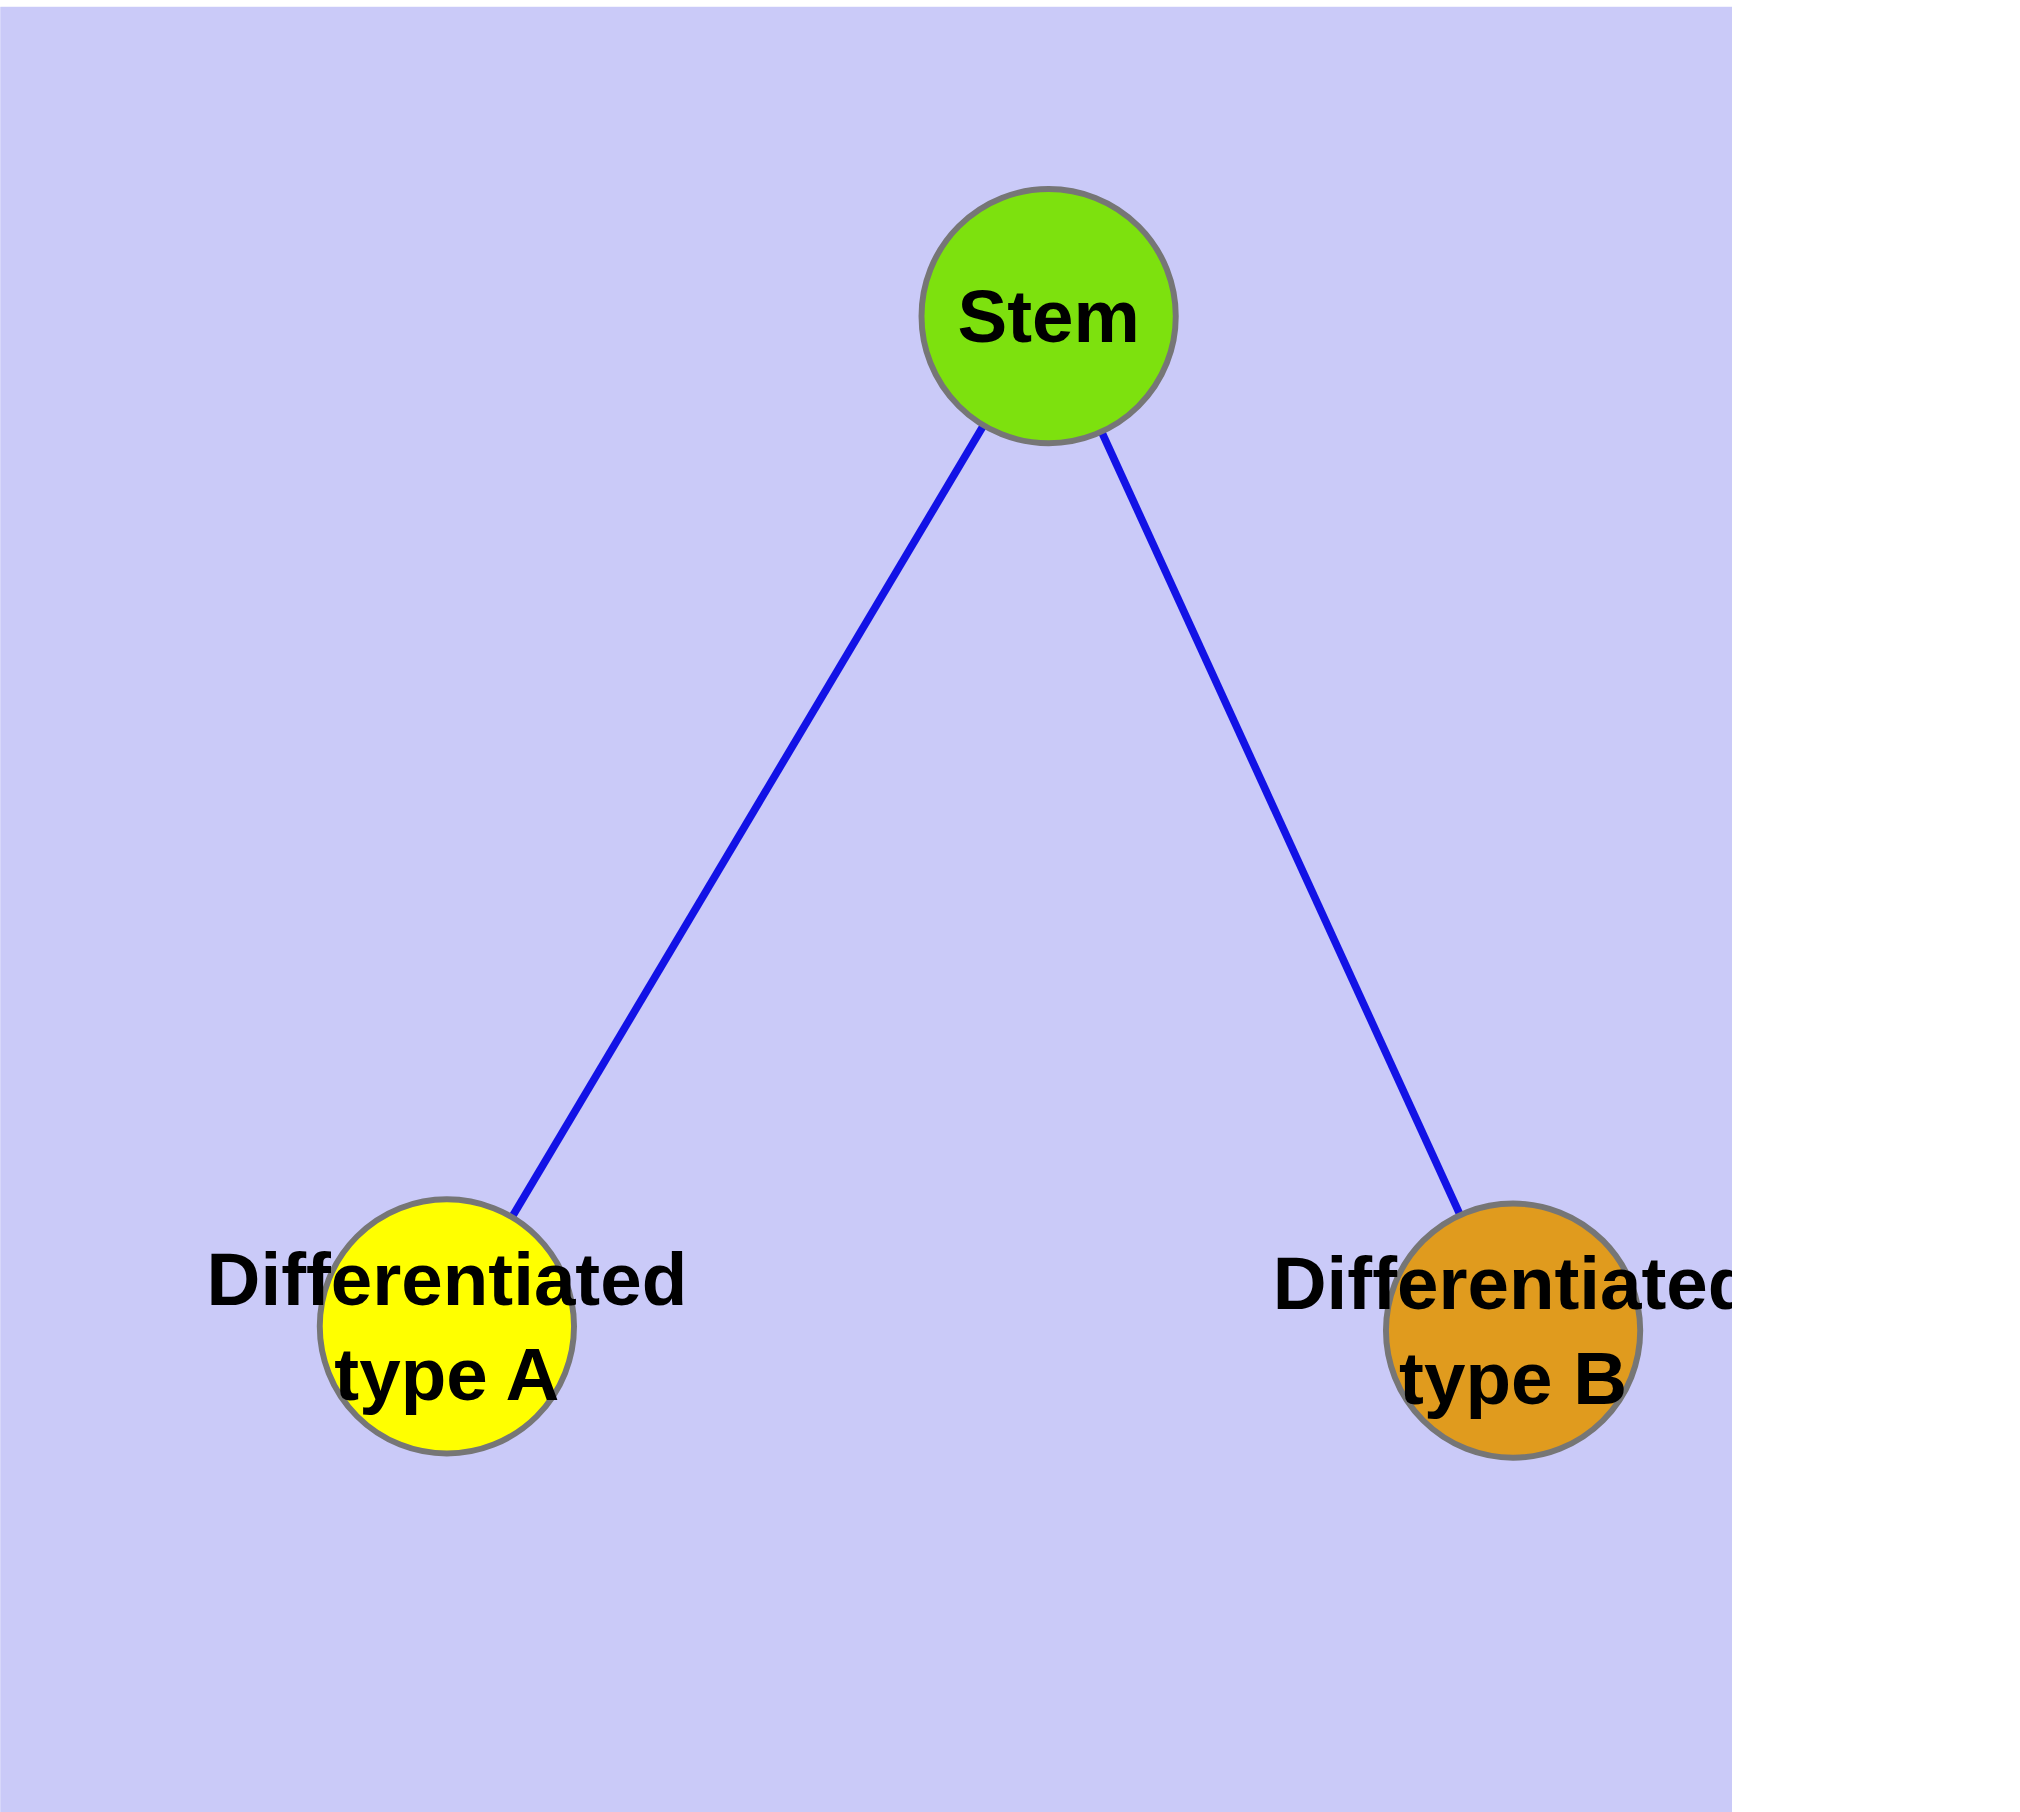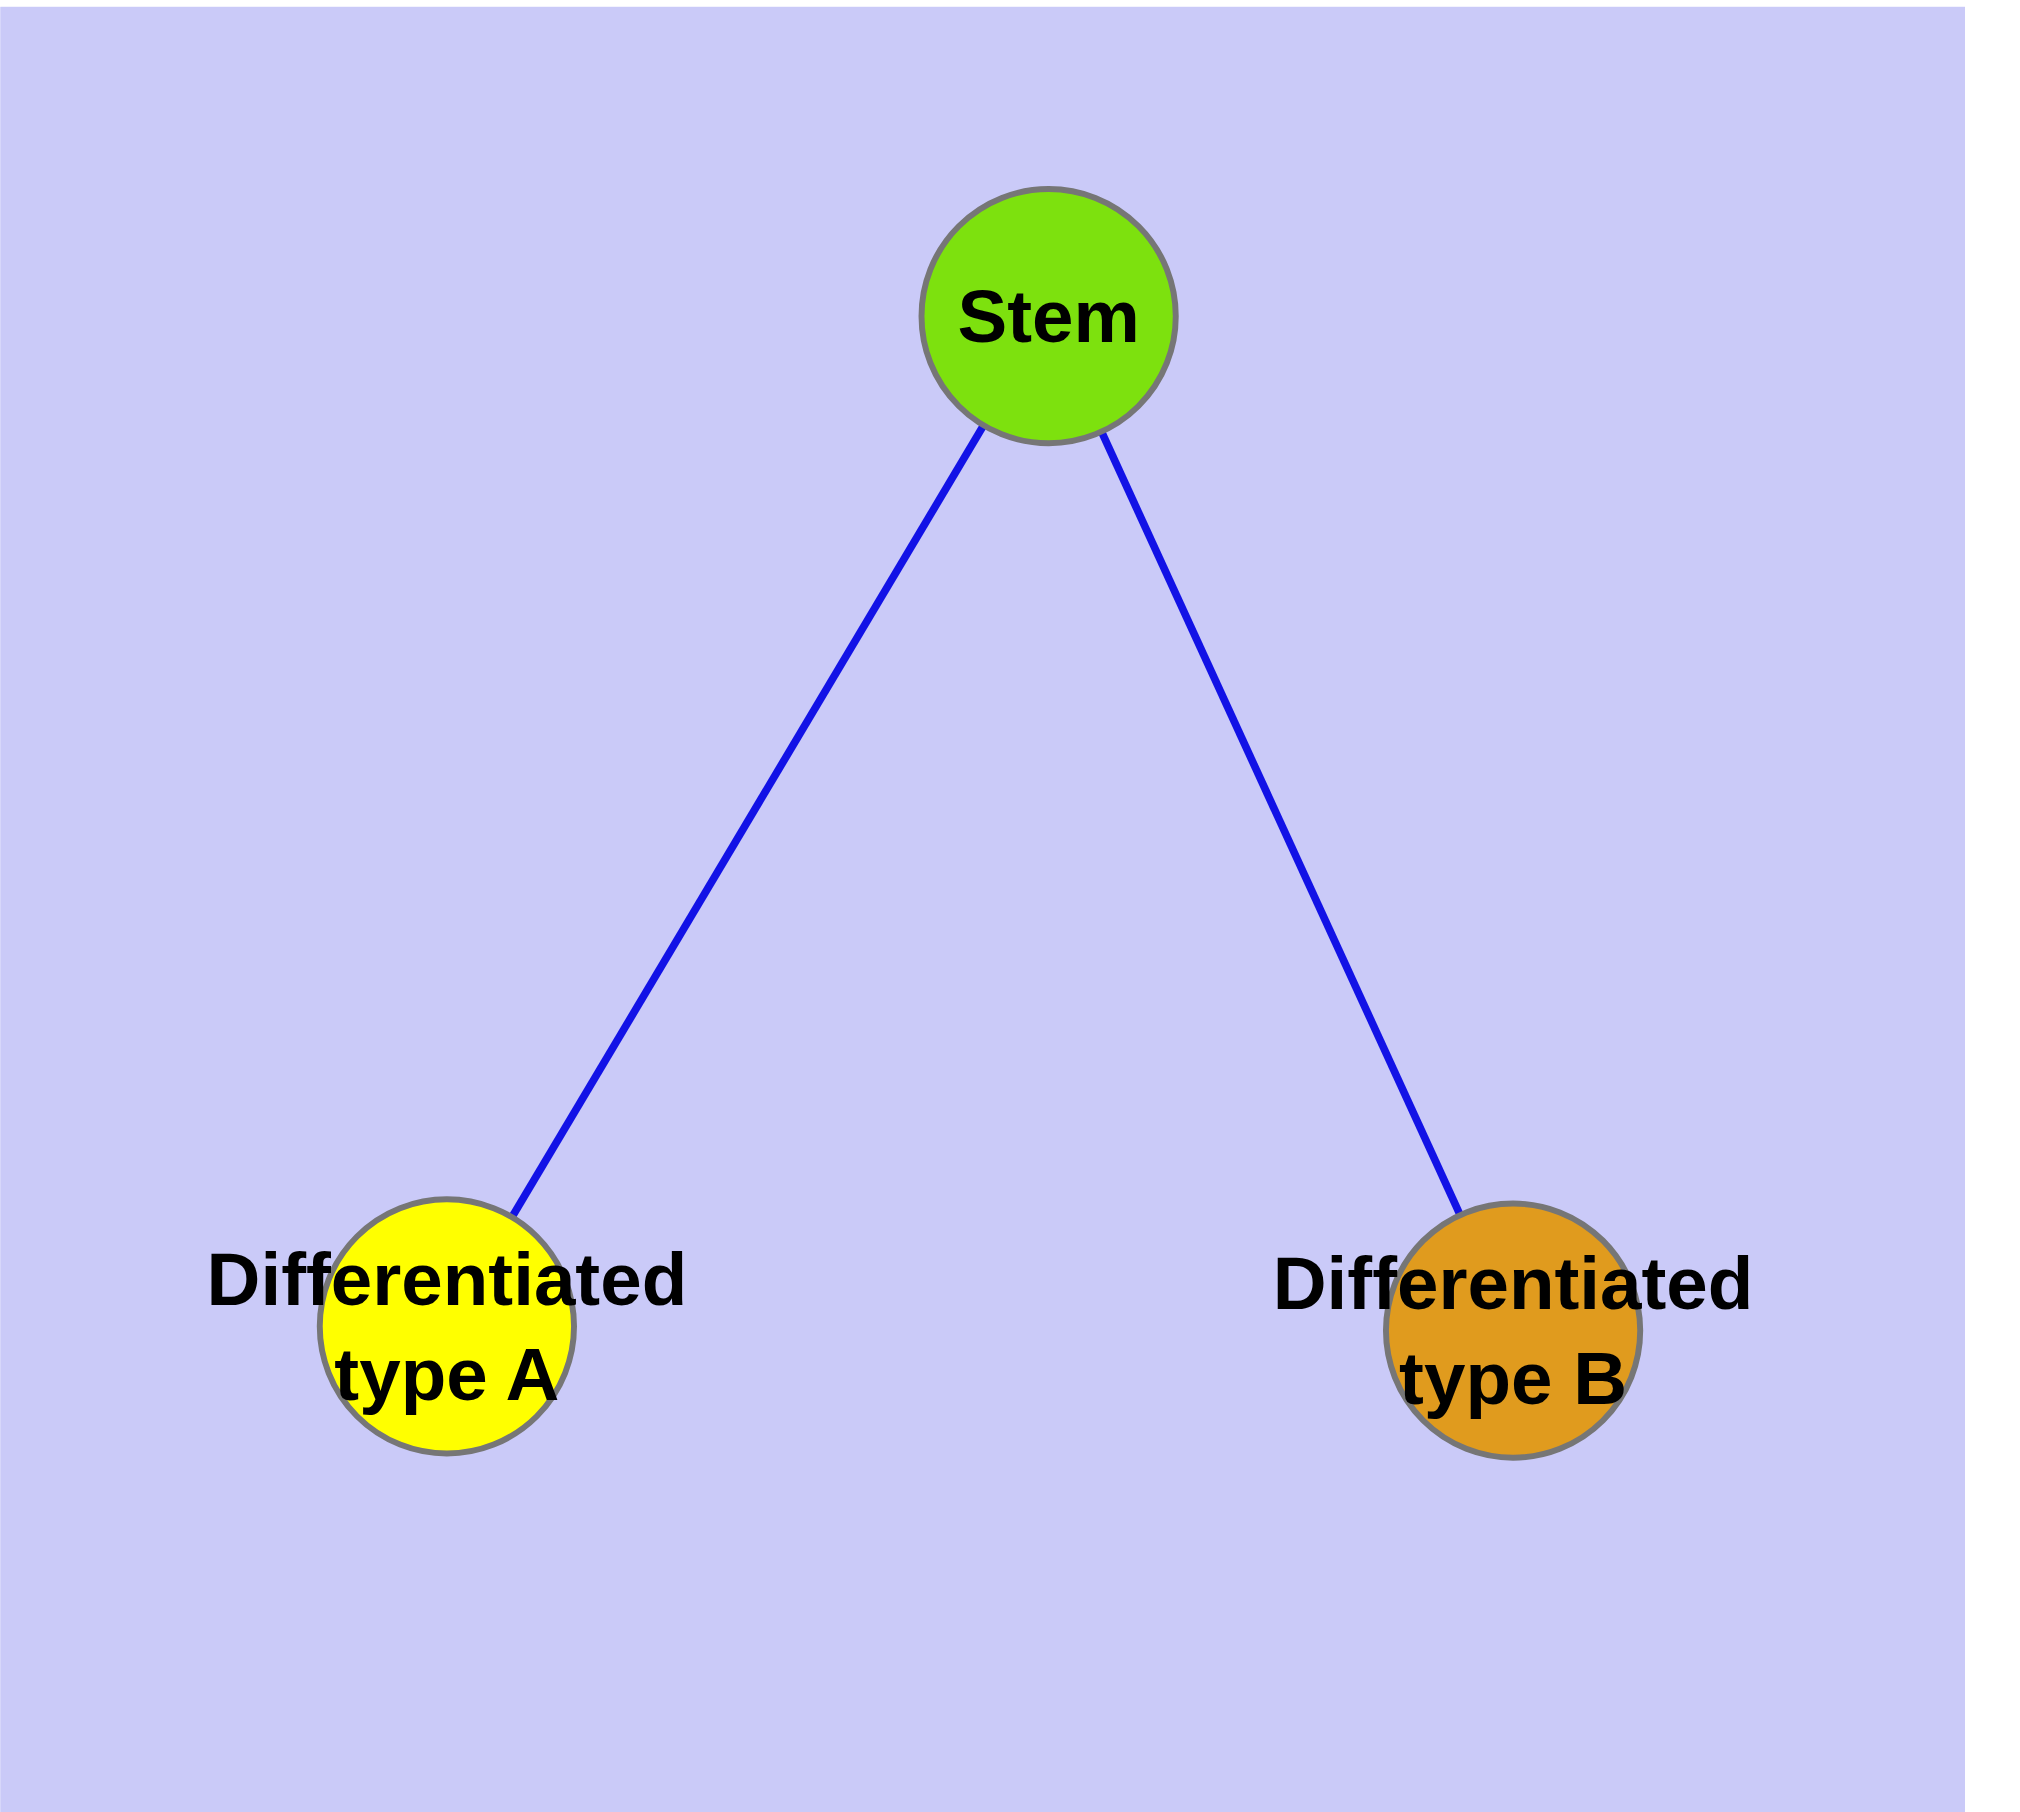--- a/index.html
+++ b/index.html
@@ -2,21 +2,21 @@
 <html style="font-size:13.6px"><head>
 <meta charset="utf-8">
 <style>
   html, body {
     margin: 0;
     padding: 0;
     background: #ffffff;
   }
   .page {
     position: relative;
-    width: 1965px;
+    width: 1732px;
     height: 1812px;
     background: #ffffff;
     overflow: hidden;
     font-family: "Liberation Sans", "DejaVu Sans", sans-serif;
   }
   svg.graph-canvas {
     position: absolute;
     left: 0;
     top: 0;
     width: 2021px;

